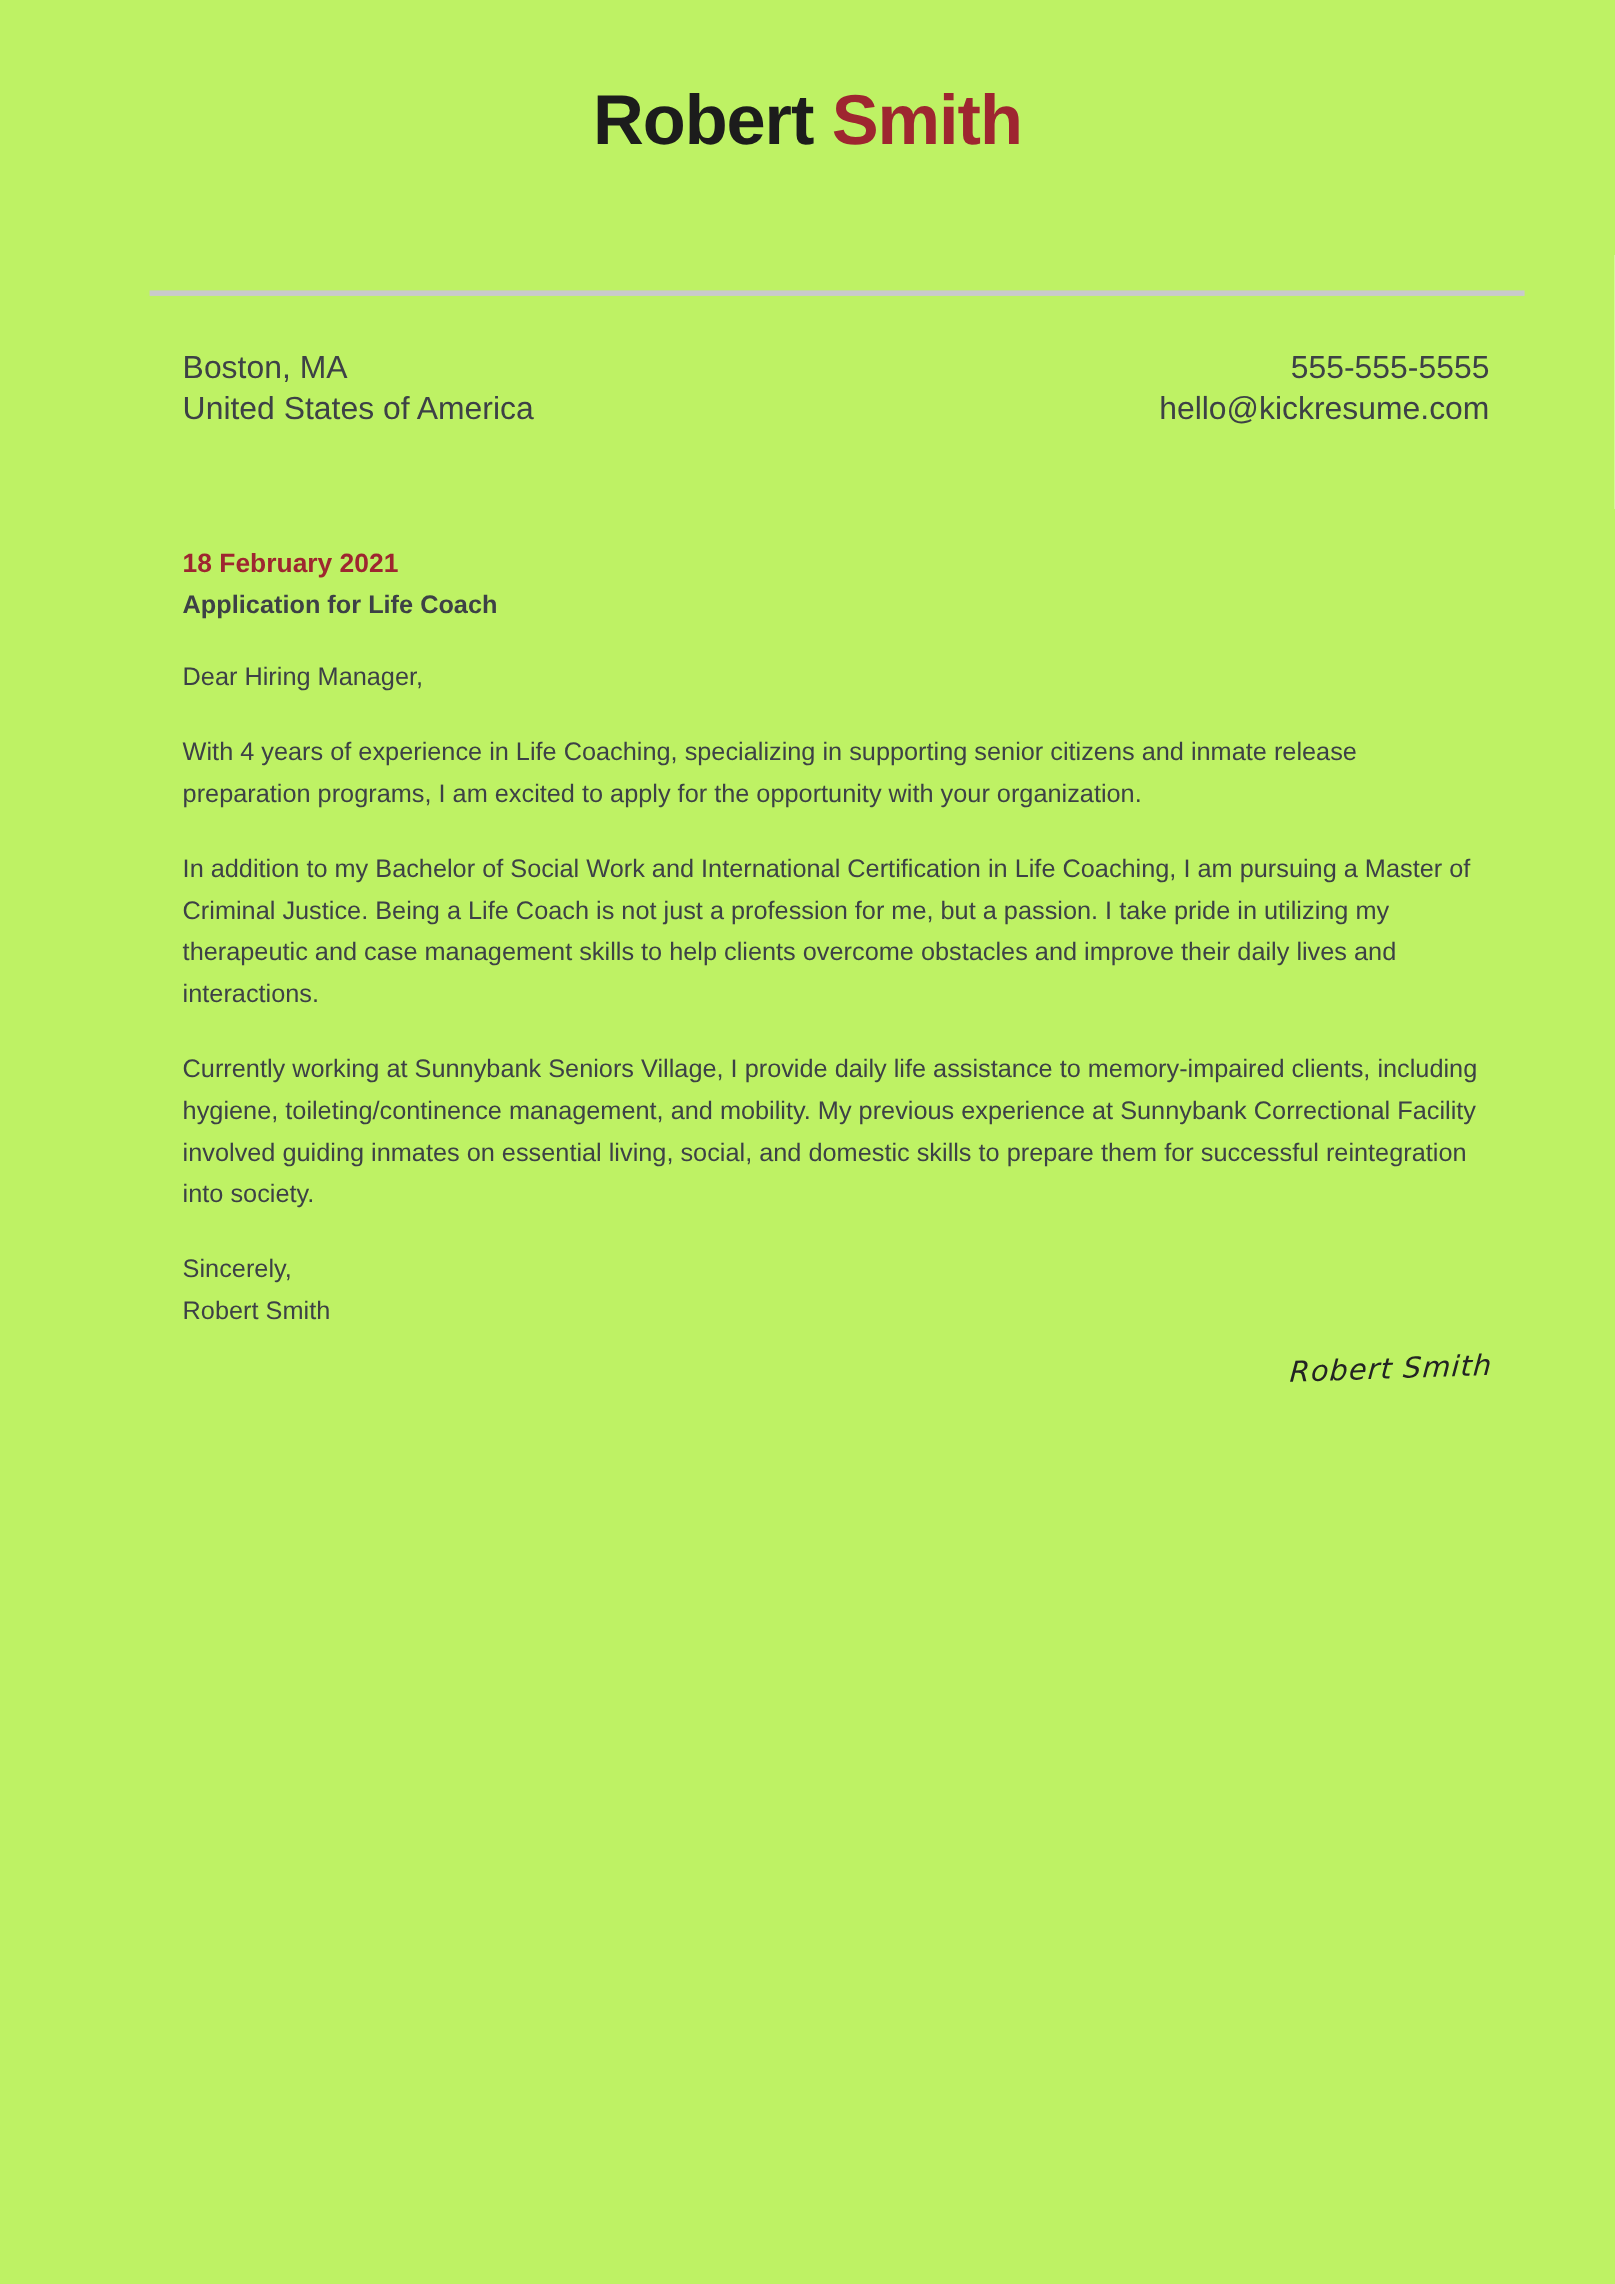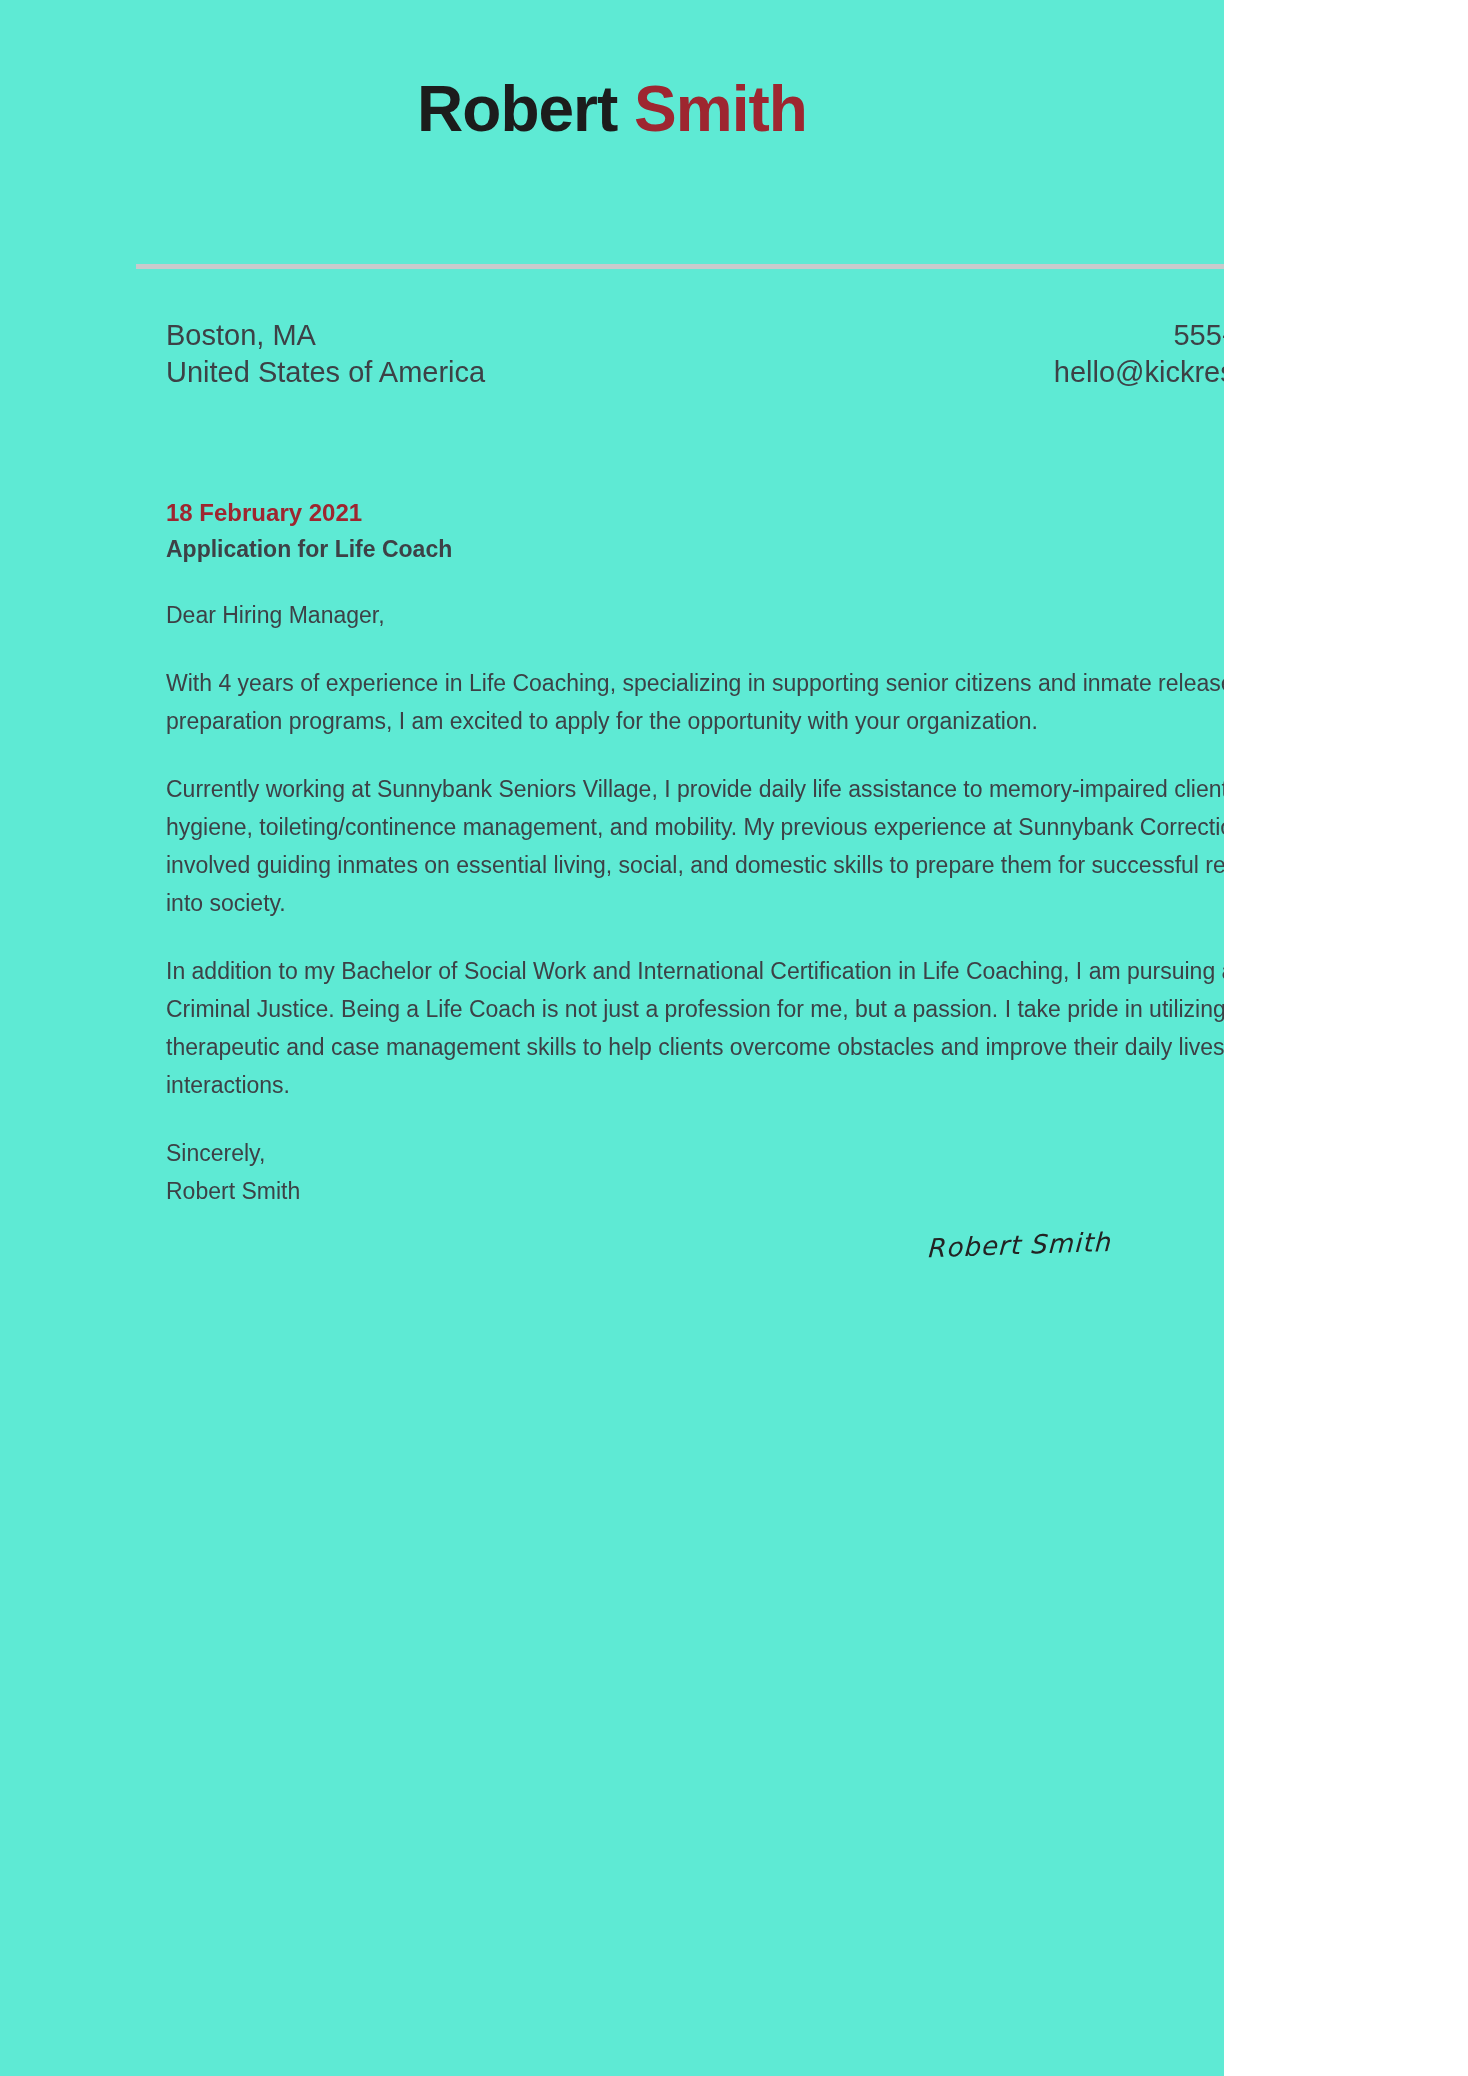--- a/index.html
+++ b/index.html
@@ -1,21 +1,21 @@
 <!DOCTYPE html>
 <html><head>
 <meta charset="utf-8">
 <style>
   * { margin: 0; padding: 0; box-sizing: border-box; }
   html, body { background: #ffffff; }
   .page {
     position: relative;
-    width: 1224px;
+    width: 1468px;
     height: 2076px;
-    background: #5eead4;
+    background: #bef264;
     font-family: "Liberation Sans", sans-serif;
     overflow: hidden;
   }
   .name-title {
     position: absolute;
     top: 72px;
     left: 0;
     width: 100%;
     text-align: center;
     font-size: 64px;
@@ -99,22 +99,22 @@
     </div>
   </div>
 
   <div class="letter">
     <div class="letter-date">18 February 2021</div>
     <div class="letter-subject">Application for Life Coach</div>
 
     <div class="salutation">Dear Hiring Manager,</div>
 
     <p class="body-paragraph">With 4 years of experience in Life Coaching, specializing in supporting senior citizens and inmate release preparation programs, I am excited to apply for the opportunity with your organization.</p>
+    <p class="body-paragraph">In addition to my Bachelor of Social Work and International Certification in Life Coaching, I am pursuing a Master of Criminal Justice. Being a Life Coach is not just a profession for me, but a passion. I take pride in utilizing my therapeutic and case management skills to help clients overcome obstacles and improve their daily lives and interactions.</p>
     <p class="body-paragraph">Currently working at Sunnybank Seniors Village, I provide daily life assistance to memory-impaired clients, including hygiene, toileting/continence management, and mobility. My previous experience at Sunnybank Correctional Facility involved guiding inmates on essential living, social, and domestic skills to prepare them for successful reintegration into society.</p>
-    <p class="body-paragraph">In addition to my Bachelor of Social Work and International Certification in Life Coaching, I am pursuing a Master of Criminal Justice. Being a Life Coach is not just a profession for me, but a passion. I take pride in utilizing my therapeutic and case management skills to help clients overcome obstacles and improve their daily lives and interactions.</p>
 
     <div class="closing-block">
       <div>Sincerely,</div>
       <div>Robert Smith</div>
     </div>
   </div>
 
   <div class="signature">Robert Smith</div>
 
 </div>

